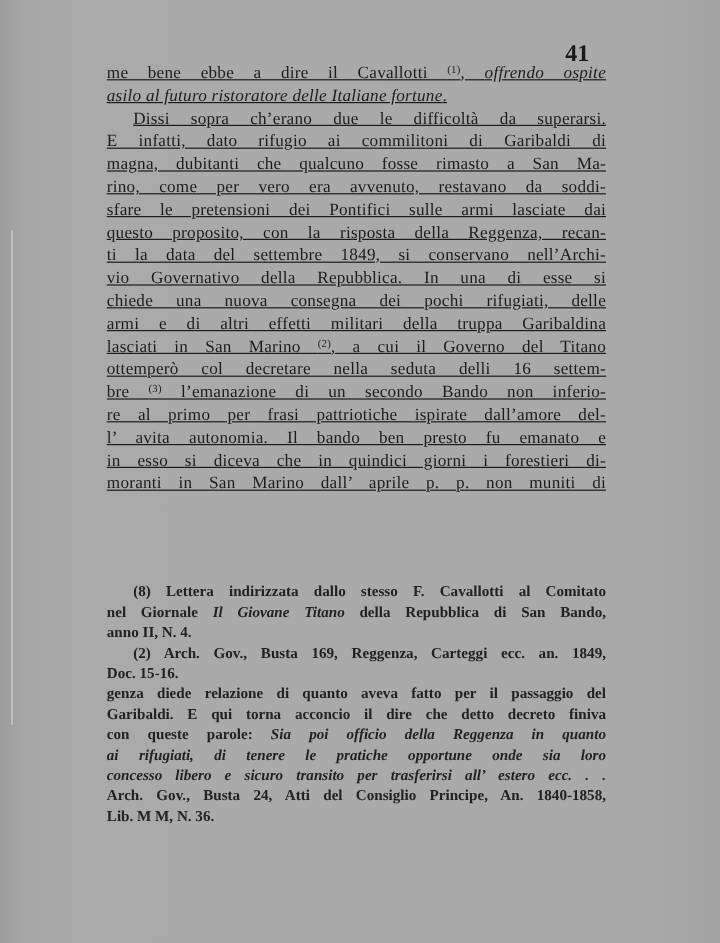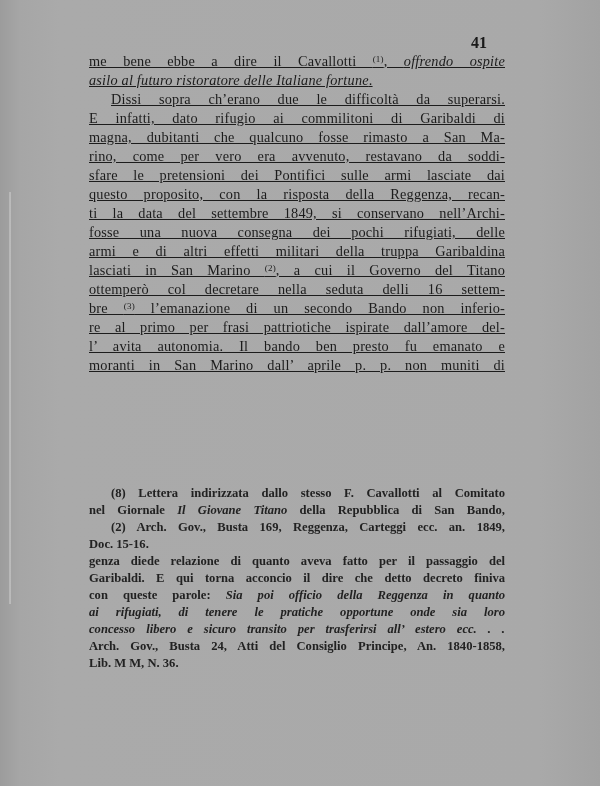--- a/index.html
+++ b/index.html
@@ -14,21 +14,21 @@
       position: absolute; left: 0; top: 0; width: 600px; height: 786px;
       background: linear-gradient(90deg, #9c9c9c 0px, #a6a6a6 20px, #aaaaaa 60px, #a9a9a9 540px, #a2a2a2 600px);
     }
     .gutter-line {
       position: absolute; left: 9px; top: 192px; width: 2px; height: 412px;
       background: linear-gradient(90deg, #8a8a8a, #e6e6e6, #8f8f8f);
     }
     .page-number {
       position: absolute; left: 471px; top: 34px;
       font-family: "Liberation Serif", serif;
-      font-size: 16px; font-weight: bold; color: #1a1a1a;
+      font-size: 20px; font-weight: bold; color: #1a1a1a;
     }
     .body-text {
       position: absolute; left: 89px; top: 52px; width: 416px; text-decoration: underline;
     }
     .line {
       display: block; height: 19px; line-height: 19px;
       font-size: 14.3px; white-space: nowrap;
       text-align: justify; text-align-last: justify;
       font-family: "Liberation Serif", serif;
       letter-spacing: 0.2px;
@@ -60,33 +60,36 @@
   <div class="body-text" id="body-text">
       <span class="line"><span>me bene ebbe a dire il Cavallotti </span><sup>(1)</sup><span>, </span><i>offrendo ospite</i></span>
       <span class="line last"><i>asilo al futuro ristoratore delle Italiane fortune</i><span>.</span></span>
       <span class="line indent"><span>Dissi sopra ch’erano due le difficoltà da superarsi.</span></span>
       <span class="line"><span>E infatti, dato rifugio ai commilitoni di Garibaldi di</span></span>
       <span class="line"><span>magna, dubitanti che qualcuno fosse rimasto a San Ma-</span></span>
       <span class="line"><span>rino, come per vero era avvenuto, restavano da soddi-</span></span>
       <span class="line"><span>sfare le pretensioni dei Pontifici sulle armi lasciate dai</span></span>
       <span class="line"><span>questo proposito, con la risposta della Reggenza, recan-</span></span>
       <span class="line"><span>ti la data del settembre 1849, si conservano nell’Archi-</span></span>
-      <span class="line"><span>fosse una nuova consegna dei pochi rifugiati, delle</span></span>
+      <span class="line"><span>vio Governativo della Repubblica. In una di esse si</span></span>
+      <span class="line"><span>chiede una nuova consegna dei pochi rifugiati, delle</span></span>
       <span class="line"><span>armi e di altri effetti militari della truppa Garibaldina</span></span>
       <span class="line"><span>lasciati in San Marino </span><sup>(2)</sup><span>, a cui il Governo del Titano</span></span>
       <span class="line"><span>ottemperò col decretare nella seduta delli 16 settem-</span></span>
       <span class="line"><span>bre </span><sup>(3)</sup><span> l’emanazione di un secondo Bando non inferio-</span></span>
       <span class="line"><span>re al primo per frasi pattriotiche ispirate dall’amore del-</span></span>
       <span class="line"><span>l’ avita autonomia. Il bando ben presto fu emanato e</span></span>
+      <span class="line"><span>in esso si diceva che in quindici giorni i forestieri di-</span></span>
       <span class="line"><span>moranti in San Marino dall’ aprile p. p. non muniti di</span></span>
     </div>
 
   <div class="footnotes" id="footnotes">
       <span class="fline indent"><span>(8) Lettera indirizzata dallo stesso F. Cavallotti al Comitato</span></span>
       <span class="fline"><span>nel Giornale </span><i>Il Giovane Titano</i><span> della Repubblica di San Bando,</span></span>
+      <span class="fline last"><span>anno II, N. 4.</span></span>
       <span class="fline indent"><span>(2) Arch. Gov., Busta 169, Reggenza, Carteggi ecc. an. 1849,</span></span>
       <span class="fline last"><span>Doc. 15-16.</span></span>
       <span class="fline"><span>genza diede relazione di quanto aveva fatto per il passaggio del</span></span>
       <span class="fline"><span>Garibaldi. E qui torna acconcio il dire che detto decreto finiva</span></span>
       <span class="fline"><span>con queste parole: </span><i>Sia poi officio della Reggenza in quanto</i></span>
       <span class="fline"><i>ai rifugiati, di tenere le pratiche opportune onde sia loro</i></span>
       <span class="fline"><i>concesso libero e sicuro transito per trasferirsi all’ estero ecc. . .</i></span>
       <span class="fline"><span>Arch. Gov., Busta 24, Atti del Consiglio Principe, An. 1840-1858,</span></span>
       <span class="fline last"><span>Lib. M M, N. 36.</span></span>
     </div>

